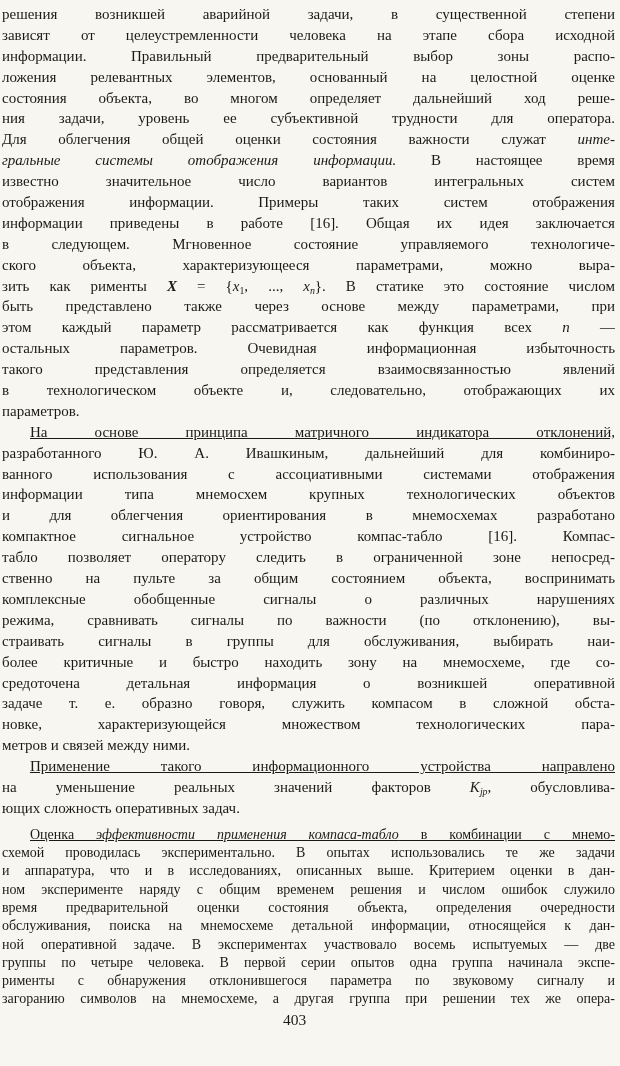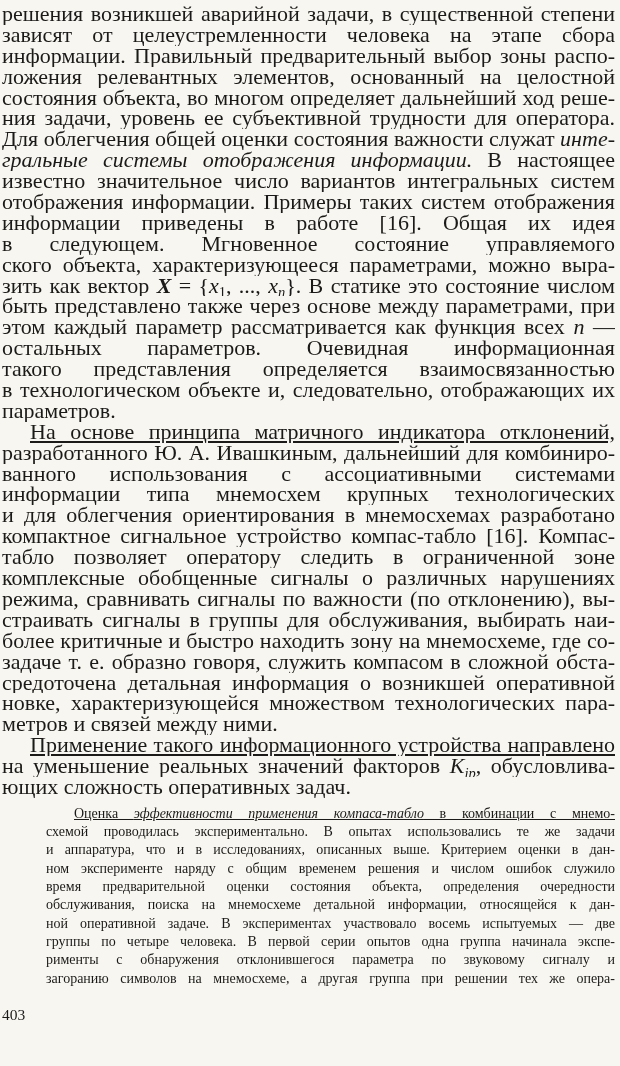--- a/index.html
+++ b/index.html
@@ -9,38 +9,38 @@
     overflow: hidden;
     font-family: "Liberation Serif", "DejaVu Serif", serif;
   }
   .page {
     box-sizing: border-box;
     width: 620px; height: 1066px;
     padding: 4px 5px 0 2px;
     color: #1b1a18;
   }
   .para { margin: 0; }
-  .para.main  { font-size: 22px; line-height: 20.9px; }
-  .para.small { font-size: 14px;   line-height: 18.3px; margin-top: 7px; margin-left: 44px; }
+  .para.main  { font-size: 15px; line-height: 20.9px; }
+  .para.small { font-size: 14px;   line-height: 18.3px; margin-top: 7px; }
   .line {
     text-align: justify;
     text-align-last: justify;
     overflow: hidden;
   }
   .para.main  .line { height: 20.9px; }
   .para.small .line { height: 18.3px; }
   .line.end    { text-align-last: left; }
   .line.indent { padding-left: 28px; text-decoration: underline; }
   .i   { font-style: italic; }
   .bi  { font-weight: bold; font-style: italic; }
   .sub { font-size: 66%; position: relative; top: 0.32em; }
   .isub{ font-style: italic; font-size: 66%; position: relative; top: 0.32em; }
   .page-number {
-    margin-top: 18px;
-    text-align: left;
+    margin-top: 2px;
+    text-align: center;
     padding-right: 28px;
     font-size: 15.5px;
     color: #1b1a18;
   }
 </style>
 </head>
 <body>
 
 <div class="page">
   <div id="text-column">
@@ -51,42 +51,43 @@
         <div class="line"><span>ложения релевантных элементов, основанный на целостной оценке</span></div>
         <div class="line"><span>состояния объекта, во многом определяет дальнейший ход реше-</span></div>
         <div class="line"><span>ния задачи, уровень ее субъективной трудности для оператора.</span></div>
         <div class="line"><span>Для облегчения общей оценки состояния важности служат </span><span class="i">инте-</span></div>
         <div class="line"><span class="i">гральные системы отображения информации.</span><span> В настоящее время</span></div>
         <div class="line"><span>известно значительное число вариантов интегральных систем</span></div>
         <div class="line"><span>отображения информации. Примеры таких систем отображения</span></div>
         <div class="line"><span>информации приведены в работе [16]. Общая их идея заключается</span></div>
         <div class="line"><span>в следующем. Мгновенное состояние управляемого технологиче-</span></div>
         <div class="line"><span>ского объекта, характеризующееся параметрами, можно выра-</span></div>
-        <div class="line"><span>зить как вектор </span><span class="bi">X</span><span> = {</span><span class="i">x</span><span class="sub">1</span><span>, ..., </span><span class="i">x</span><span class="isub">n</span><span>}. В статике это состояние числом</span></div>
+        <div class="line"><span>зить как рименты </span><span class="bi">X</span><span> = {</span><span class="i">x</span><span class="sub">1</span><span>, ..., </span><span class="i">x</span><span class="isub">n</span><span>}. В статике это состояние числом</span></div>
         <div class="line"><span>быть представлено также через основе между параметрами, при</span></div>
         <div class="line"><span>этом каждый параметр рассматривается как функция всех </span><span class="i">n</span><span> —</span></div>
         <div class="line"><span>остальных параметров. Очевидная информационная избыточность</span></div>
         <div class="line"><span>такого представления определяется взаимосвязанностью явлений</span></div>
         <div class="line"><span>в технологическом объекте и, следовательно, отображающих их</span></div>
         <div class="line end"><span>параметров.</span></div>
       </div>
       <div class="para main">
         <div class="line indent"><span>На основе принципа матричного индикатора отклонений,</span></div>
         <div class="line"><span>разработанного Ю. А. Ивашкиным, дальнейший для комбиниро-</span></div>
         <div class="line"><span>ванного использования с ассоциативными системами отображения</span></div>
         <div class="line"><span>информации типа мнемосхем крупных технологических объектов</span></div>
         <div class="line"><span>и для облегчения ориентирования в мнемосхемах разработано</span></div>
         <div class="line"><span>компактное сигнальное устройство компас-табло [16]. Компас-</span></div>
         <div class="line"><span>табло позволяет оператору следить в ограниченной зоне непосред-</span></div>
+        <div class="line"><span>ственно на пульте за общим состоянием объекта, воспринимать</span></div>
         <div class="line"><span>комплексные обобщенные сигналы о различных нарушениях</span></div>
         <div class="line"><span>режима, сравнивать сигналы по важности (по отклонению), вы-</span></div>
         <div class="line"><span>страивать сигналы в группы для обслуживания, выбирать наи-</span></div>
         <div class="line"><span>более критичные и быстро находить зону на мнемосхеме, где со-</span></div>
+        <div class="line"><span>средоточена детальная информация о возникшей оперативной</span></div>
         <div class="line"><span>задаче т. е. образно говоря, служить компасом в сложной обста-</span></div>
-        <div class="line"><span>средоточена детальная информация о возникшей оперативной</span></div>
         <div class="line"><span>новке, характеризующейся множеством технологических пара-</span></div>
         <div class="line end"><span>метров и связей между ними.</span></div>
       </div>
       <div class="para main">
         <div class="line indent"><span>Применение такого информационного устройства направлено</span></div>
         <div class="line"><span>на уменьшение реальных значений факторов </span><span class="i">K</span><span class="isub">jp</span><span>, обусловлива-</span></div>
         <div class="line end"><span>ющих сложность оперативных задач.</span></div>
       </div>
       <div class="para small">
         <div class="line indent"><span>Оценка </span><span class="i">эффективности применения компаса-табло</span><span> в комбинации с мнемо-</span></div>

